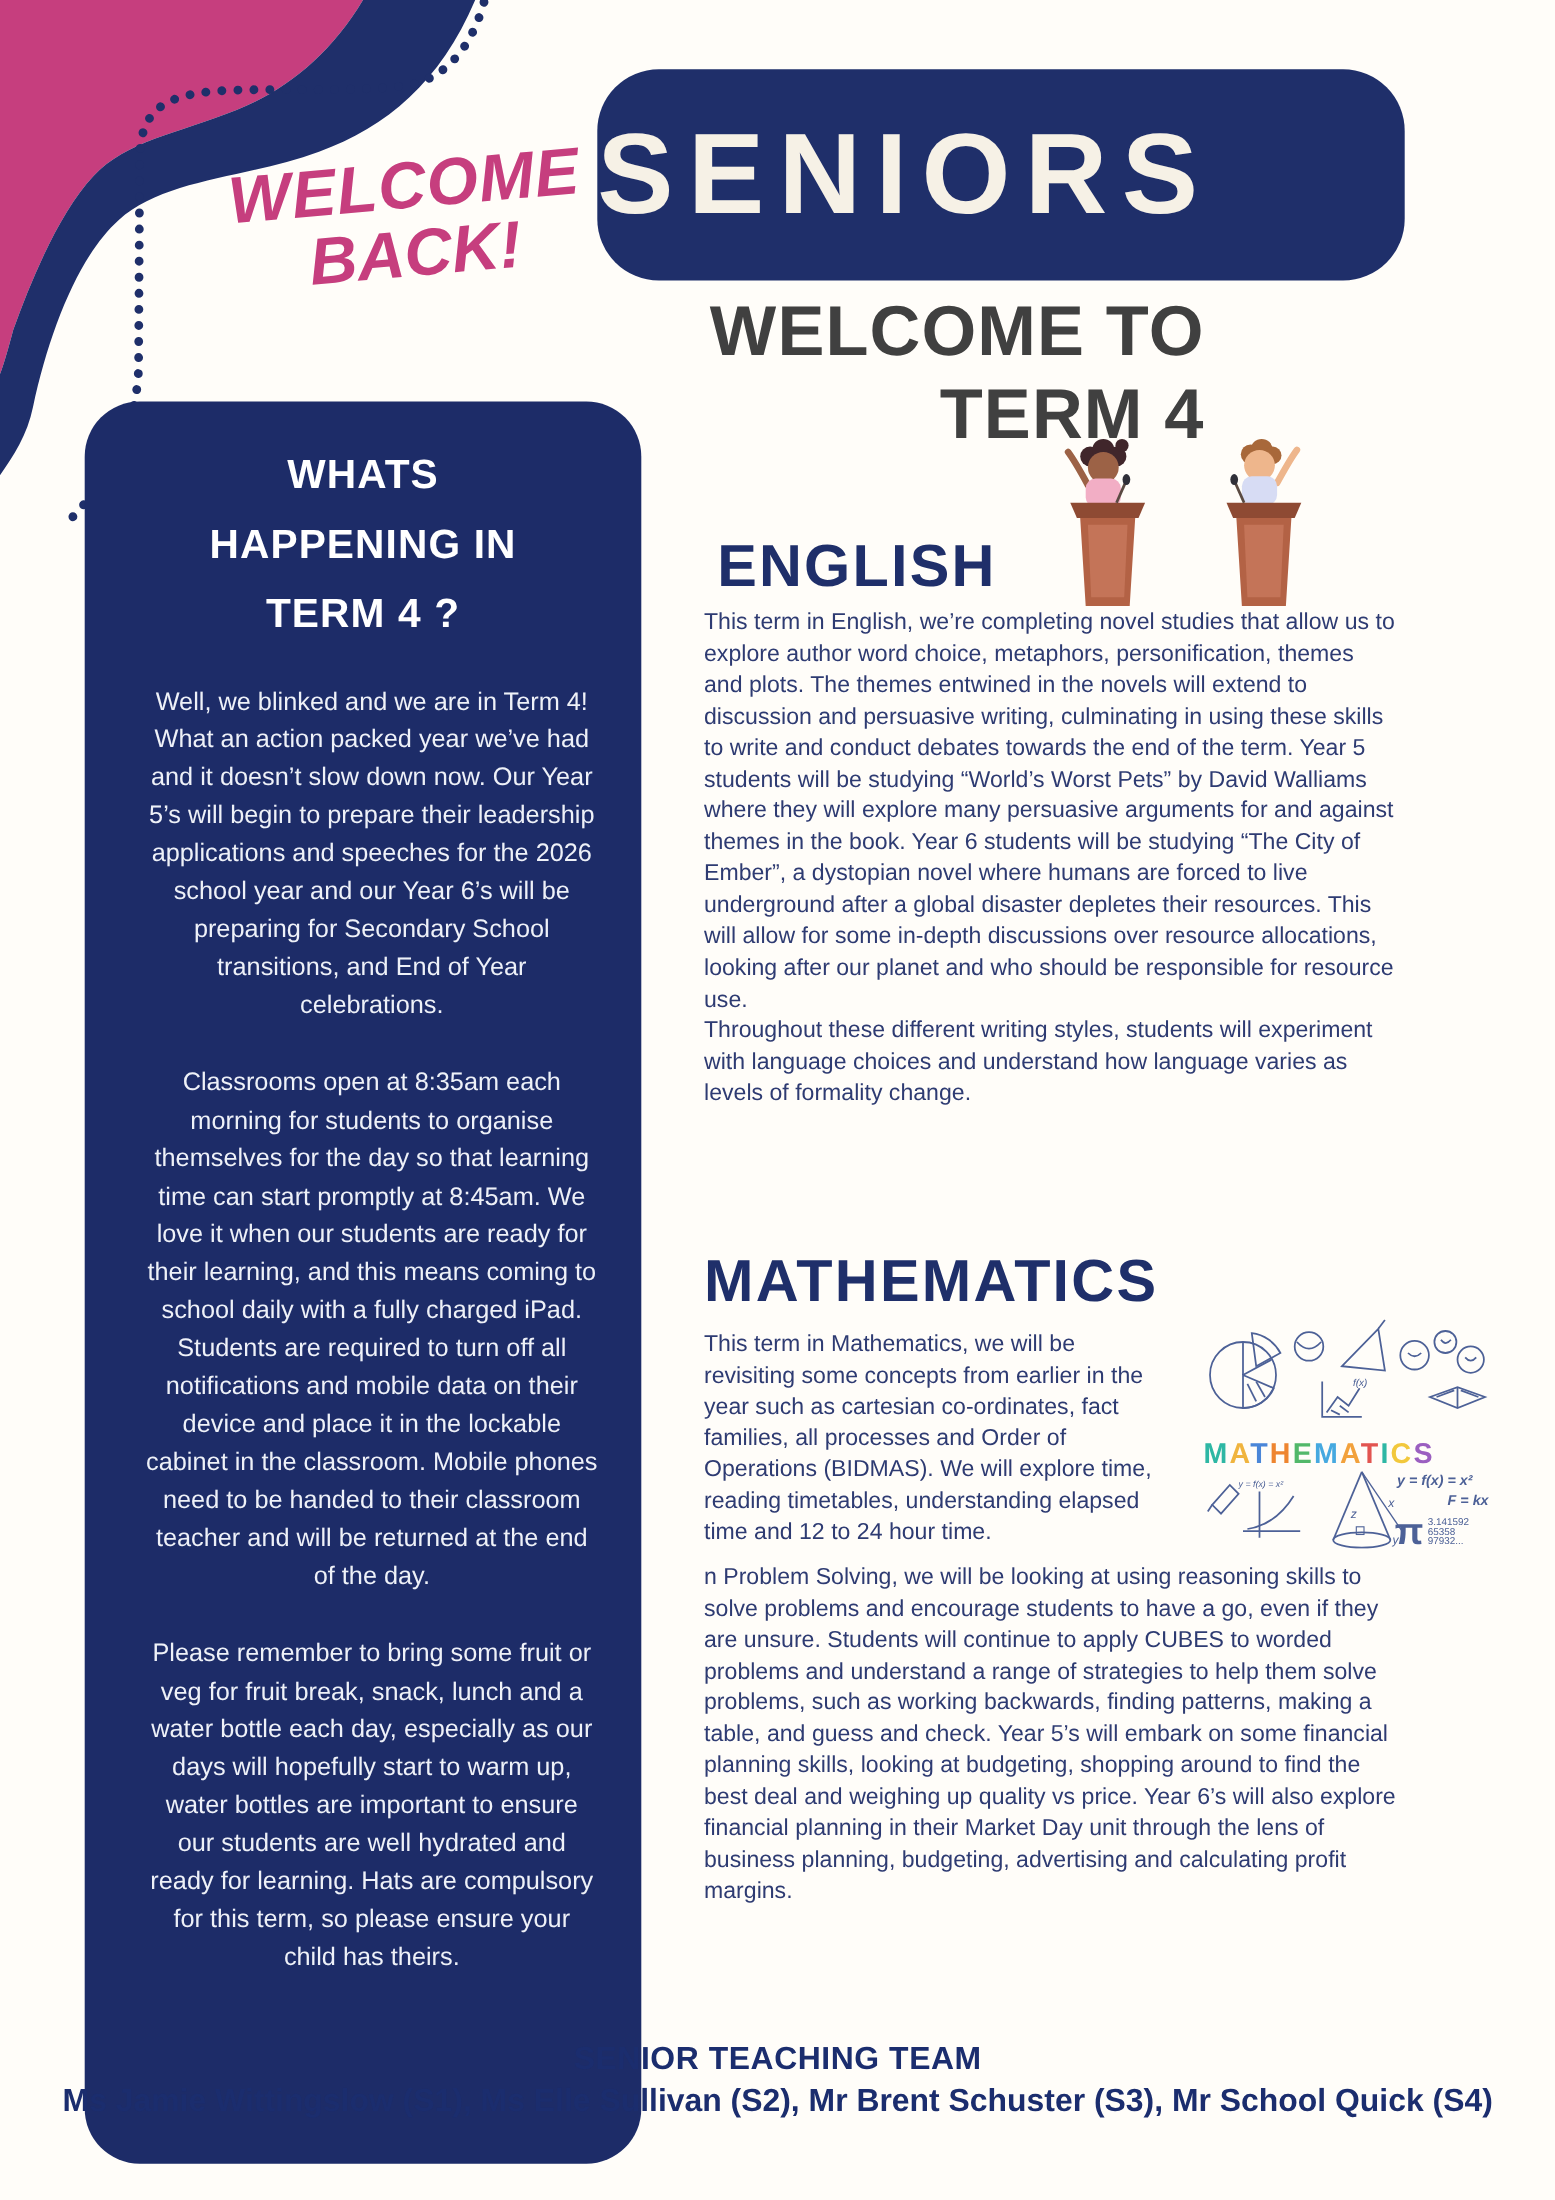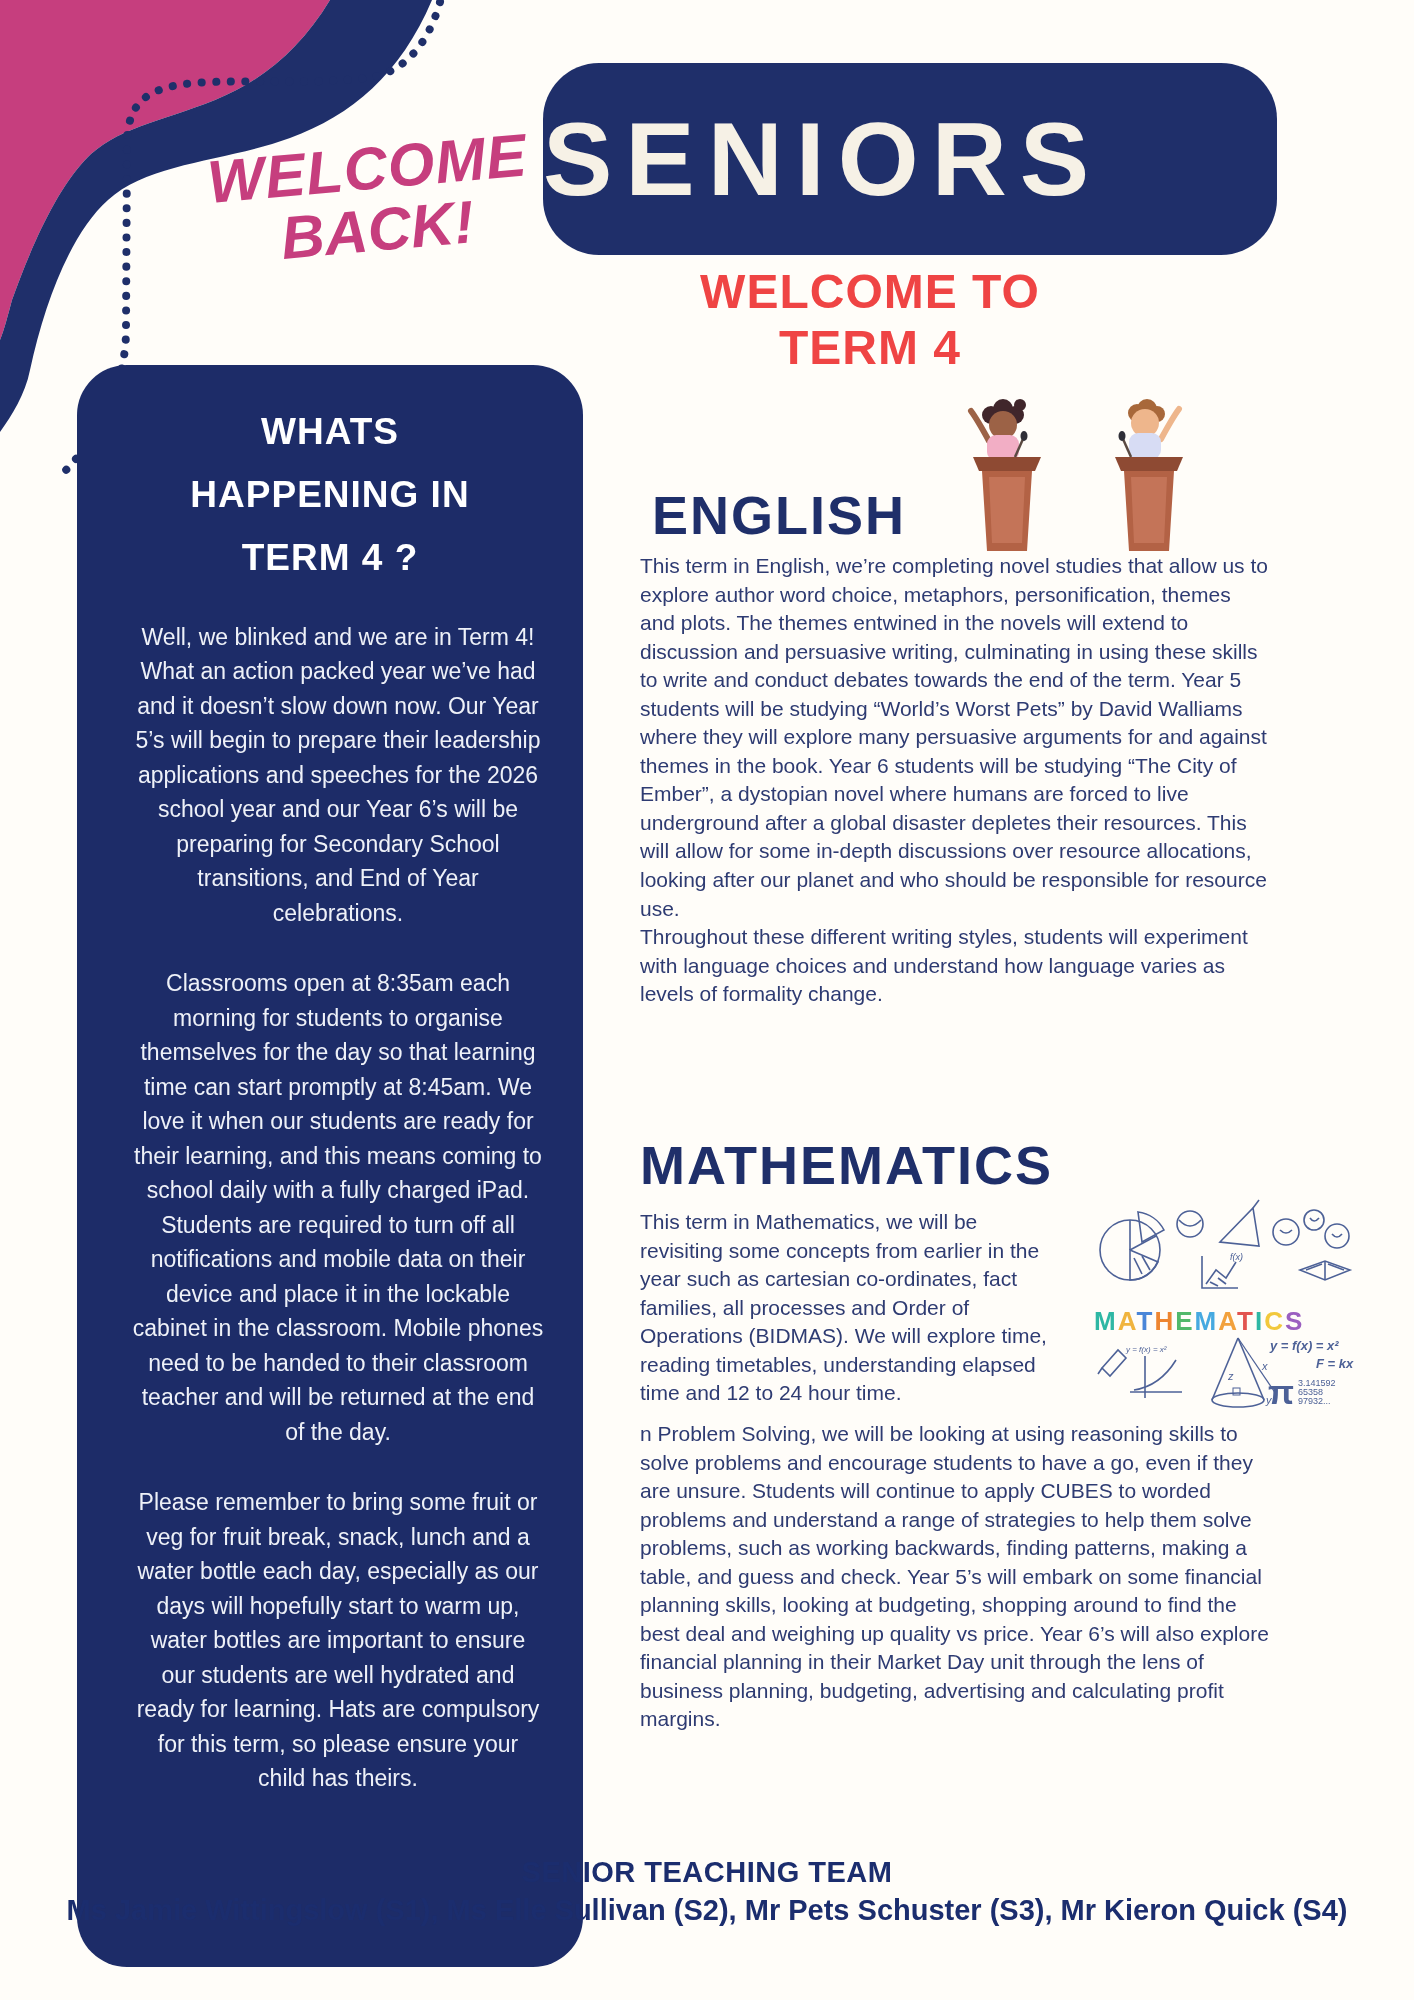--- a/index.html
+++ b/index.html
@@ -12,22 +12,22 @@
   .welcome-back{left:210px;top:140px;width:300px;transform:rotate(-5deg);
     color:#c63e7e;font-weight:900;font-style:italic;text-align:center;line-height:1.0;}
   .wb1{font-size:60px;letter-spacing:1px;}
   .wb2{font-size:60px;margin-top:2px;margin-left:30px;}
 
   
   .banner{left:543px;top:63px;width:734px;height:192px;background:#1f2f6a;border-radius:56px;
     display:flex;align-items:center;justify-content:flex-start;}
   .banner span{color:#f6f1e6;font-size:104px;font-weight:800;letter-spacing:13px;}
 
-  .subtitle{left:645px;top:264px;width:450px;text-align:center;color:#ef4444;
-    font-size:48px;font-weight:800;line-height:1.17;letter-spacing:1px;}
+  .subtitle{left:645px;top:264px;width:450px;text-align:right;color:#404040;
+    font-size:64px;font-weight:800;line-height:1.17;letter-spacing:1px;}
 
   
   .sidebar{left:77px;top:365px;width:506px;height:1602px;background:#1d2c68;border-radius:50px;
     box-sizing:border-box;padding:36px 38px;color:#f3f5fa;text-align:center;}
   .sidebar h2{margin:0 0 30px 0;color:#ffffff;font-size:37px;font-weight:800;line-height:1.7;
     letter-spacing:1px;white-space:pre-line;}
   .sidebar p{margin:0 0 36px 16px;font-size:23px;line-height:1.5;font-weight:400;color:#eef1f8;}
 
   
   .sec-heading{color:#1f2f6a;font-weight:800;font-size:54px;letter-spacing:2px;}
@@ -178,15 +178,15 @@
       <text x="172" y="172" font-size="11" font-style="italic">x</text>
       <text x="176" y="206" font-size="11" font-style="italic">y</text>
     </g>
   </svg>
 
   <div class="abs bodytext math-p2">
     <p>n Problem Solving, we will be looking at using reasoning skills to solve problems and encourage students to have a go, even if they are unsure. Students will continue to apply CUBES to worded problems and understand a range of strategies to help them solve problems, such as working backwards, finding patterns, making a table, and guess and check. Year 5’s will embark on some financial planning skills, looking at budgeting, shopping around to find the best deal and weighing up quality vs price. Year 6’s will also explore financial planning in their Market Day unit through the lens of business planning, budgeting, advertising and calculating profit margins.</p>
   </div>
 
   <div class="abs footer-title">SENIOR TEACHING TEAM</div>
-  <div class="abs footer-names">Ms Jamie Wittingslow (S1), Ms Elle Sullivan (S2), Mr Pets Schuster (S3), Mr Kieron Quick (S4)</div>
+  <div class="abs footer-names">Ms Jamie Wittingslow (S1), Ms Elle Sullivan (S2), Mr Brent Schuster (S3), Mr School Quick (S4)</div>
 
 </div>
 
 </body></html>

